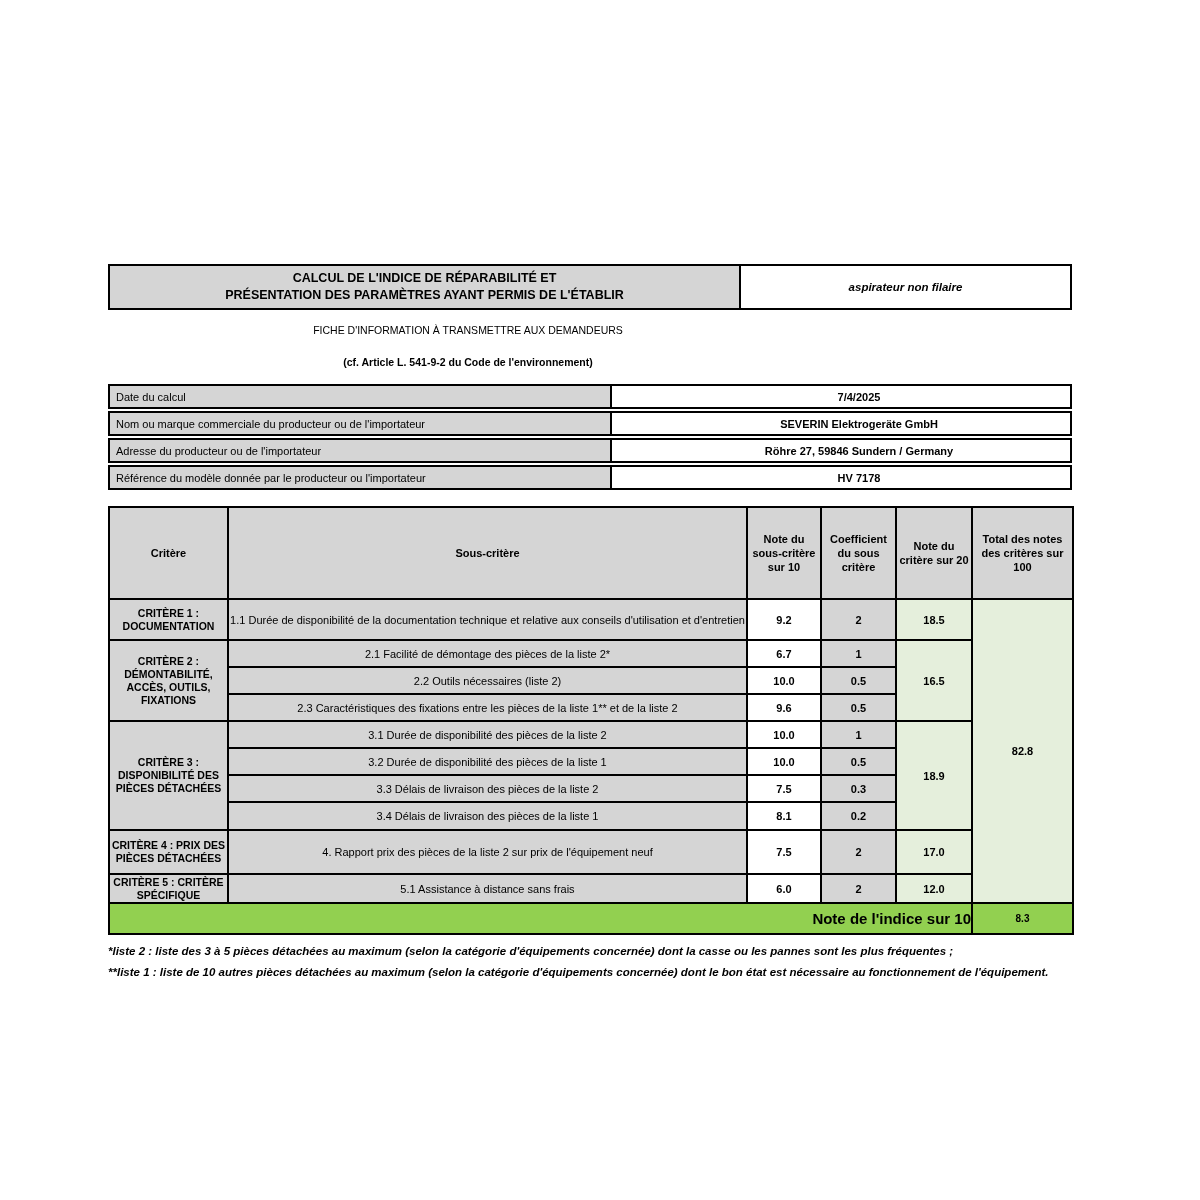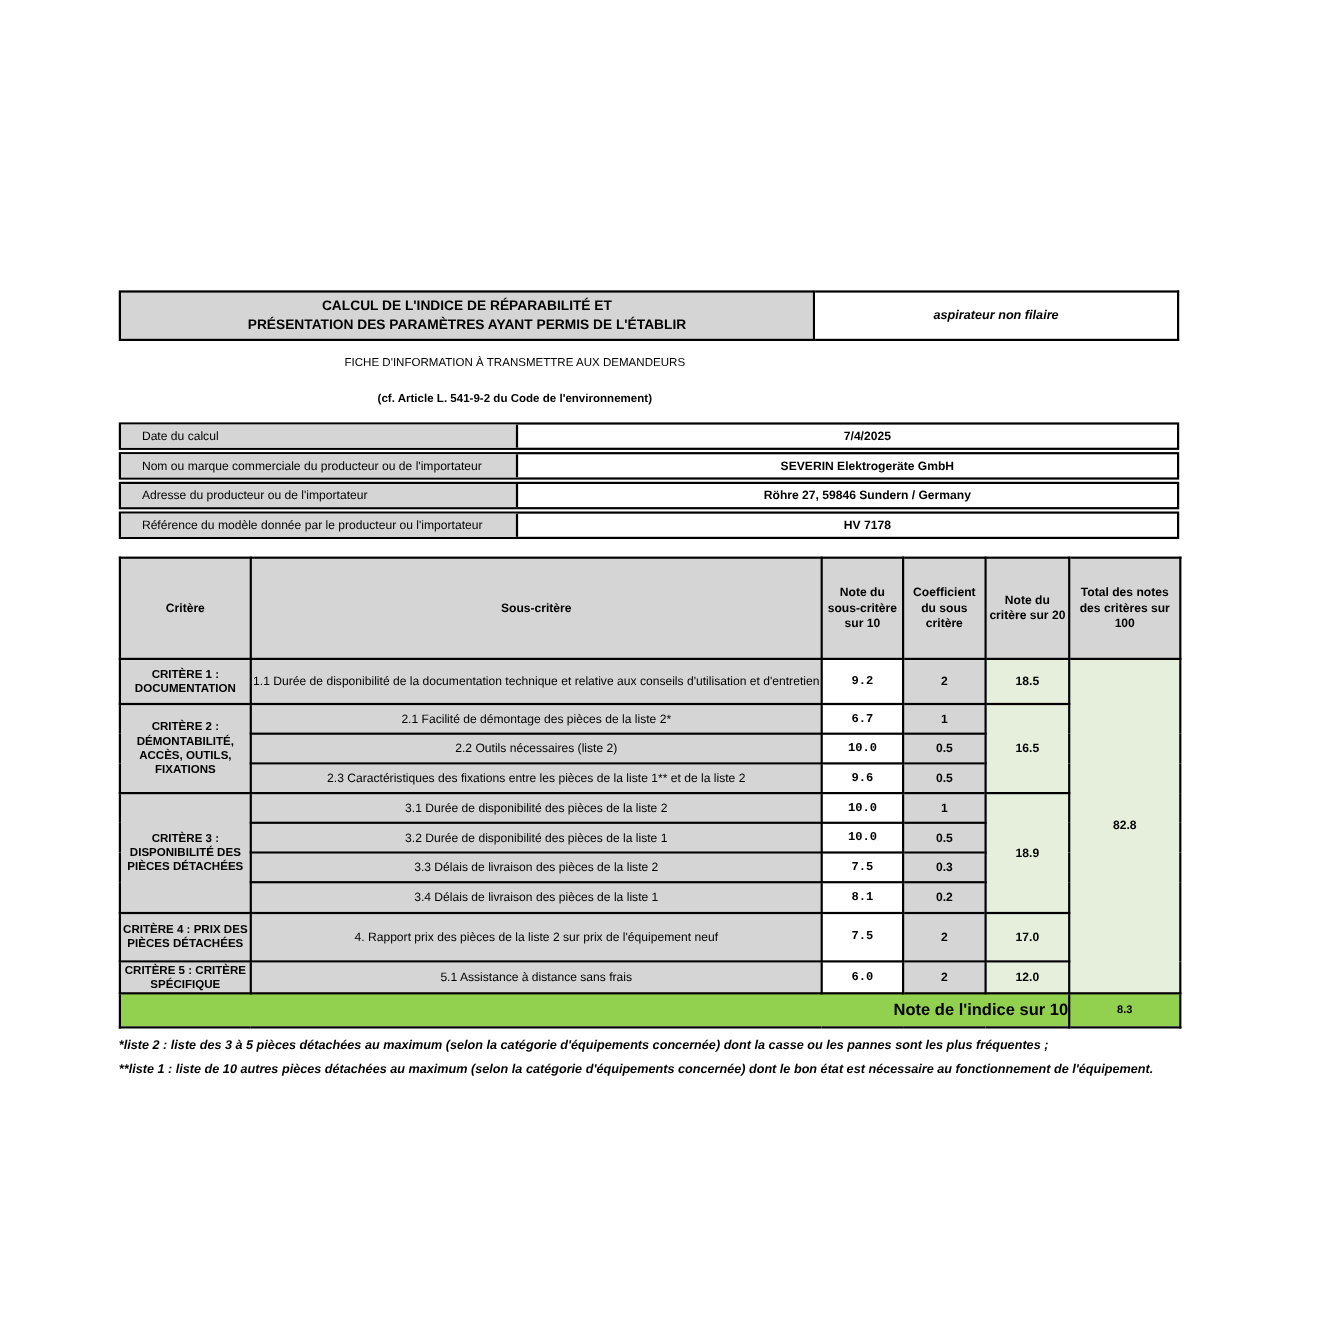--- a/index.html
+++ b/index.html
@@ -42,24 +42,24 @@
   .subtitle .l1 { font-weight: normal; font-size: 10.5px; }
   .subtitle .l2 { font-weight: bold; font-size: 10.5px; margin-top: 20px; }
 
   
   .info-table { margin-top: 16px; }
   .info-row {
     display: flex; height: 25px; box-sizing: border-box;
     border: 2px solid #000; background: #fff; margin-bottom: 2px;
   }
   .info-label {
-    width: 361px; box-sizing: border-box;
+    width: 502px; box-sizing: border-box;
     background: #d5d5d5; border-right: 2px solid #000;
     display: flex; align-items: center;
-    padding-left: 19px; font-size: 11px;
+    padding-left: 6px; font-size: 11px;
   }
   .info-value {
     flex: 1; display: flex; align-items: center; justify-content: center;
     font-weight: bold; font-size: 11px; margin-left: 36px;
   }
 
   
   table.score {
     margin-top: 16px;
     border-collapse: collapse;
@@ -86,21 +86,21 @@
     padding: 0 1px;
   }
   td.sub {
     background: #d5d5d5;
     font-size: 11px; line-height: 14px;
     text-align: center; vertical-align: middle;
     padding: 2px 6px;
   }
   td.n10 {
     background: #ffffff;
-    font-weight: bold; font-size: 11px; text-align: center; vertical-align: middle; font-family: Liberation Mono, monospace;
+    font-weight: bold; font-size: 11px; text-align: center; vertical-align: middle;
   }
   td.coef {
     background: #d5d5d5;
     font-weight: bold; font-size: 11px; text-align: center; vertical-align: middle;
   }
   td.n20, td.total {
     background: #e5efdc;
     font-weight: bold; font-size: 11px; text-align: center; vertical-align: middle;
   }
   td.idx-label {

